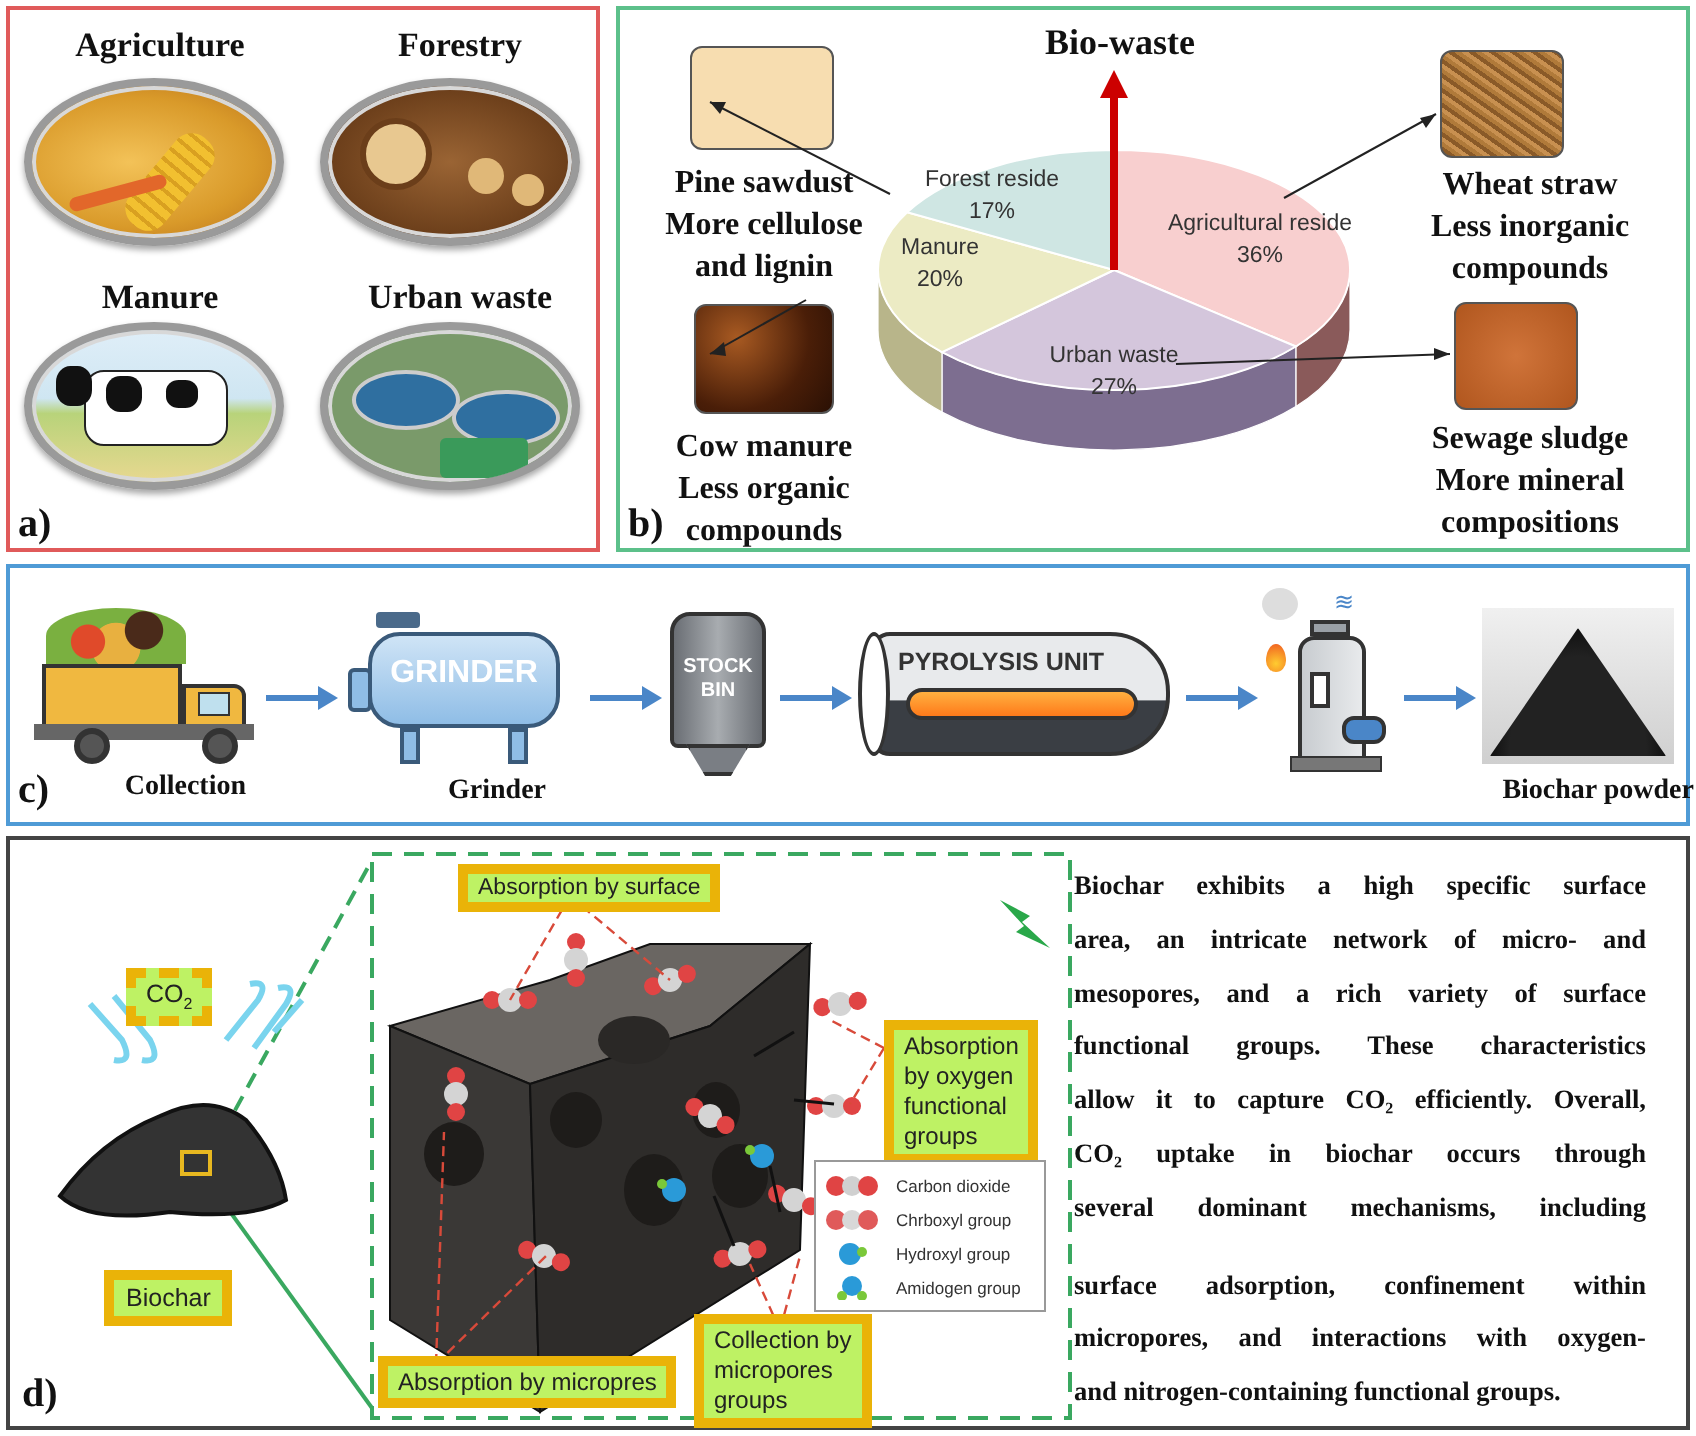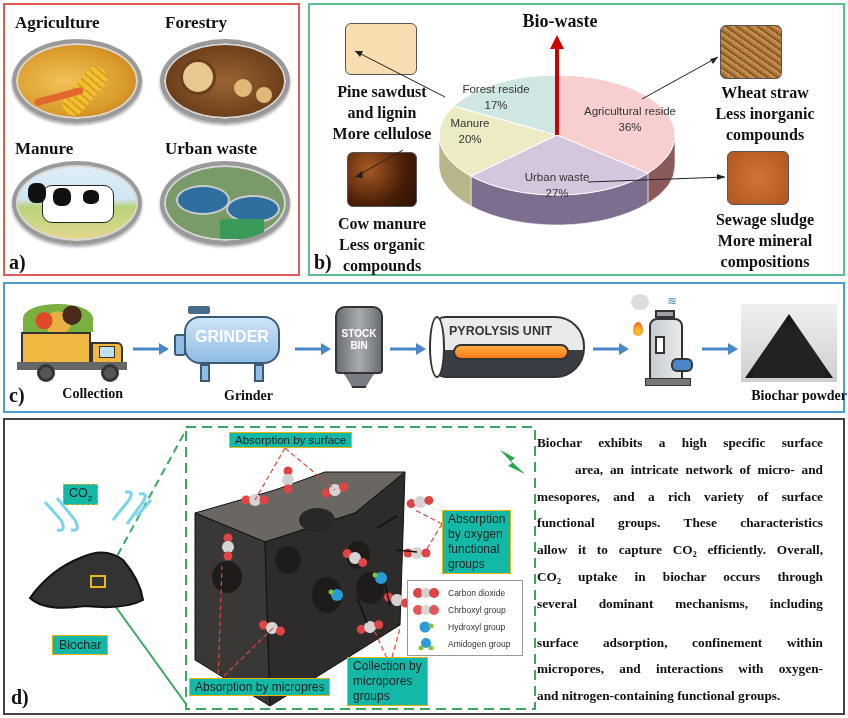--- a/index.html
+++ b/index.html
@@ -7,24 +7,24 @@
   .abs{position:absolute;}
   .panel{position:absolute;box-sizing:border-box;background:#fff;}
   #pa{left:3px;top:3px;width:297px;height:273px;border:2px solid #e05a5a;}
   #pb{left:308px;top:3px;width:537px;height:273px;border:2px solid #5cc08a;}
   #pc{left:3px;top:282px;width:842px;height:131px;border:2px solid #4f9bd6;}
   #pd{left:3px;top:418px;width:842px;height:297px;border:2px solid #444;}
   .serif-b{font-family:"Liberation Serif",serif;font-weight:bold;color:#111;}
   .sans{font-family:"Liberation Sans",sans-serif;}
   .ptag{font-family:"Liberation Serif",serif;font-weight:bold;font-size:20px;color:#111;position:absolute;}
   .ellipse{position:absolute;border-radius:50%;border:4px solid #9a9a9a;box-shadow:inset 0 0 0 2px #d8d8d8,0 2px 3px rgba(0,0,0,.35);box-sizing:border-box;overflow:hidden;}
-  .cat-label{position:absolute;font-size:17px;width:130px;}
+  .cat-label{position:absolute;font-size:17px;text-align:center;width:130px;}
   .sample{position:absolute;border-radius:6px;border:1px solid #555;box-sizing:border-box;}
   .desc{position:absolute;font-size:16px;line-height:21px;text-align:center;}
-  .box-label{position:absolute;background:#14b8a6;border:1px solid #eab308;font-family:"Liberation Sans",sans-serif;font-size:11.5px;color:#222;padding:1px 5px;white-space:nowrap;}
+  .box-label{position:absolute;background:#bef264;border:5px solid #eab308;font-family:"Liberation Sans",sans-serif;font-size:11.5px;color:#222;padding:1px 5px;white-space:nowrap;}
   .flow-label{position:absolute;font-size:14px;text-align:right;}
   .arrow{position:absolute;}
   .para{position:absolute;left:537px;top:430px;width:286px;font-size:13.3px;line-height:26.8px;text-align:justify;color:#111;font-weight:bold;}
   .leg-item{display:flex;align-items:center;height:17px;font-family:"Liberation Sans",sans-serif;font-size:8.5px;color:#333;text-align:center;}
   .leg-icon{width:28px;height:12px;margin-right:8px;position:relative;}
 </style>
 </head>
 <body>
 
 <div id="pa" class="panel">
@@ -53,22 +53,22 @@
     <div class="abs" style="left:62px;top:30px;width:50px;height:24px;border-radius:50%;background:#2f6fa0;border:2px solid #ccc;"></div>
     <div class="abs" style="left:56px;top:54px;width:44px;height:20px;background:#3a9a5a;border-radius:3px;"></div>
   </div>
   <div class="ptag" style="left:4px;top:246px;">a)</div>
 </div>
 
 <div id="pb" class="panel">
   <div class="sample" style="left: 35px; top: 18px; width: 72px; height: 52px; background: rgb(247, 221, 176);" id="s0"></div>
   <div class="desc serif-b" style="left:2px;top:76px;width:140px;">
     <div>Pine sawdust</div>
+    <div>More cellulose</div>
     <div>and lignin</div>
-    <div>More cellulose</div>
   </div>
   <div class="sample" style="left:37px;top:147px;width:70px;height:55px;background:radial-gradient(circle at 30% 30%,#a85a22,#4a1e08 60%,#2a1004);"></div>
   <div class="desc serif-b" style="left:2px;top:208px;width:140px;">
     <div>Cow manure</div>
     <div>Less organic</div>
     <div>compounds</div>
   </div>
   <div class="sample" style="left:410px;top:20px;width:62px;height:54px;background:repeating-linear-gradient(35deg,#c89050 0 2px,#8a5a28 2px 4px,#b07a3a 4px 6px);"></div>
   <div class="desc serif-b" style="left:380px;top:77px;width:150px;">
     <div>Wheat straw</div>
@@ -359,21 +359,21 @@
           </svg></span>
       <span>Amidogen group</span>
     </div>
   </div>
 
   <div class="ptag" style="left:6px;top:266px;">d)</div>
 </div>
 
 <div class="para" id="para">
     <div style="text-align: justify; text-align-last: justify;">Biochar exhibits a high specific surface</div>
-    <div style="text-align: justify; text-align-last: justify; margin-left: 38px;">area, an intricate network of micro- and</div>
+    <div style="text-align: justify; text-align-last: justify;">area, an intricate network of micro- and</div>
     <div style="text-align: justify; text-align-last: justify;">mesopores, and a rich variety of surface</div>
     <div style="text-align: justify; text-align-last: justify;">functional groups. These characteristics</div>
     <div style="text-align: justify; text-align-last: justify;">allow it to capture CO₂ efficiently. Overall,</div>
     <div style="text-align: justify; text-align-last: justify;">CO₂ uptake in biochar occurs through</div>
     <div style="text-align: justify; text-align-last: justify;">several dominant mechanisms, including</div>
     <div style="text-align: justify; text-align-last: justify; margin-top: 12px;">surface adsorption, confinement within</div>
     <div style="text-align: justify; text-align-last: justify;">micropores, and interactions with oxygen-</div>
     <div style="text-align: justify; text-align-last: left;">and nitrogen-containing functional groups.</div>
   </div>
 

